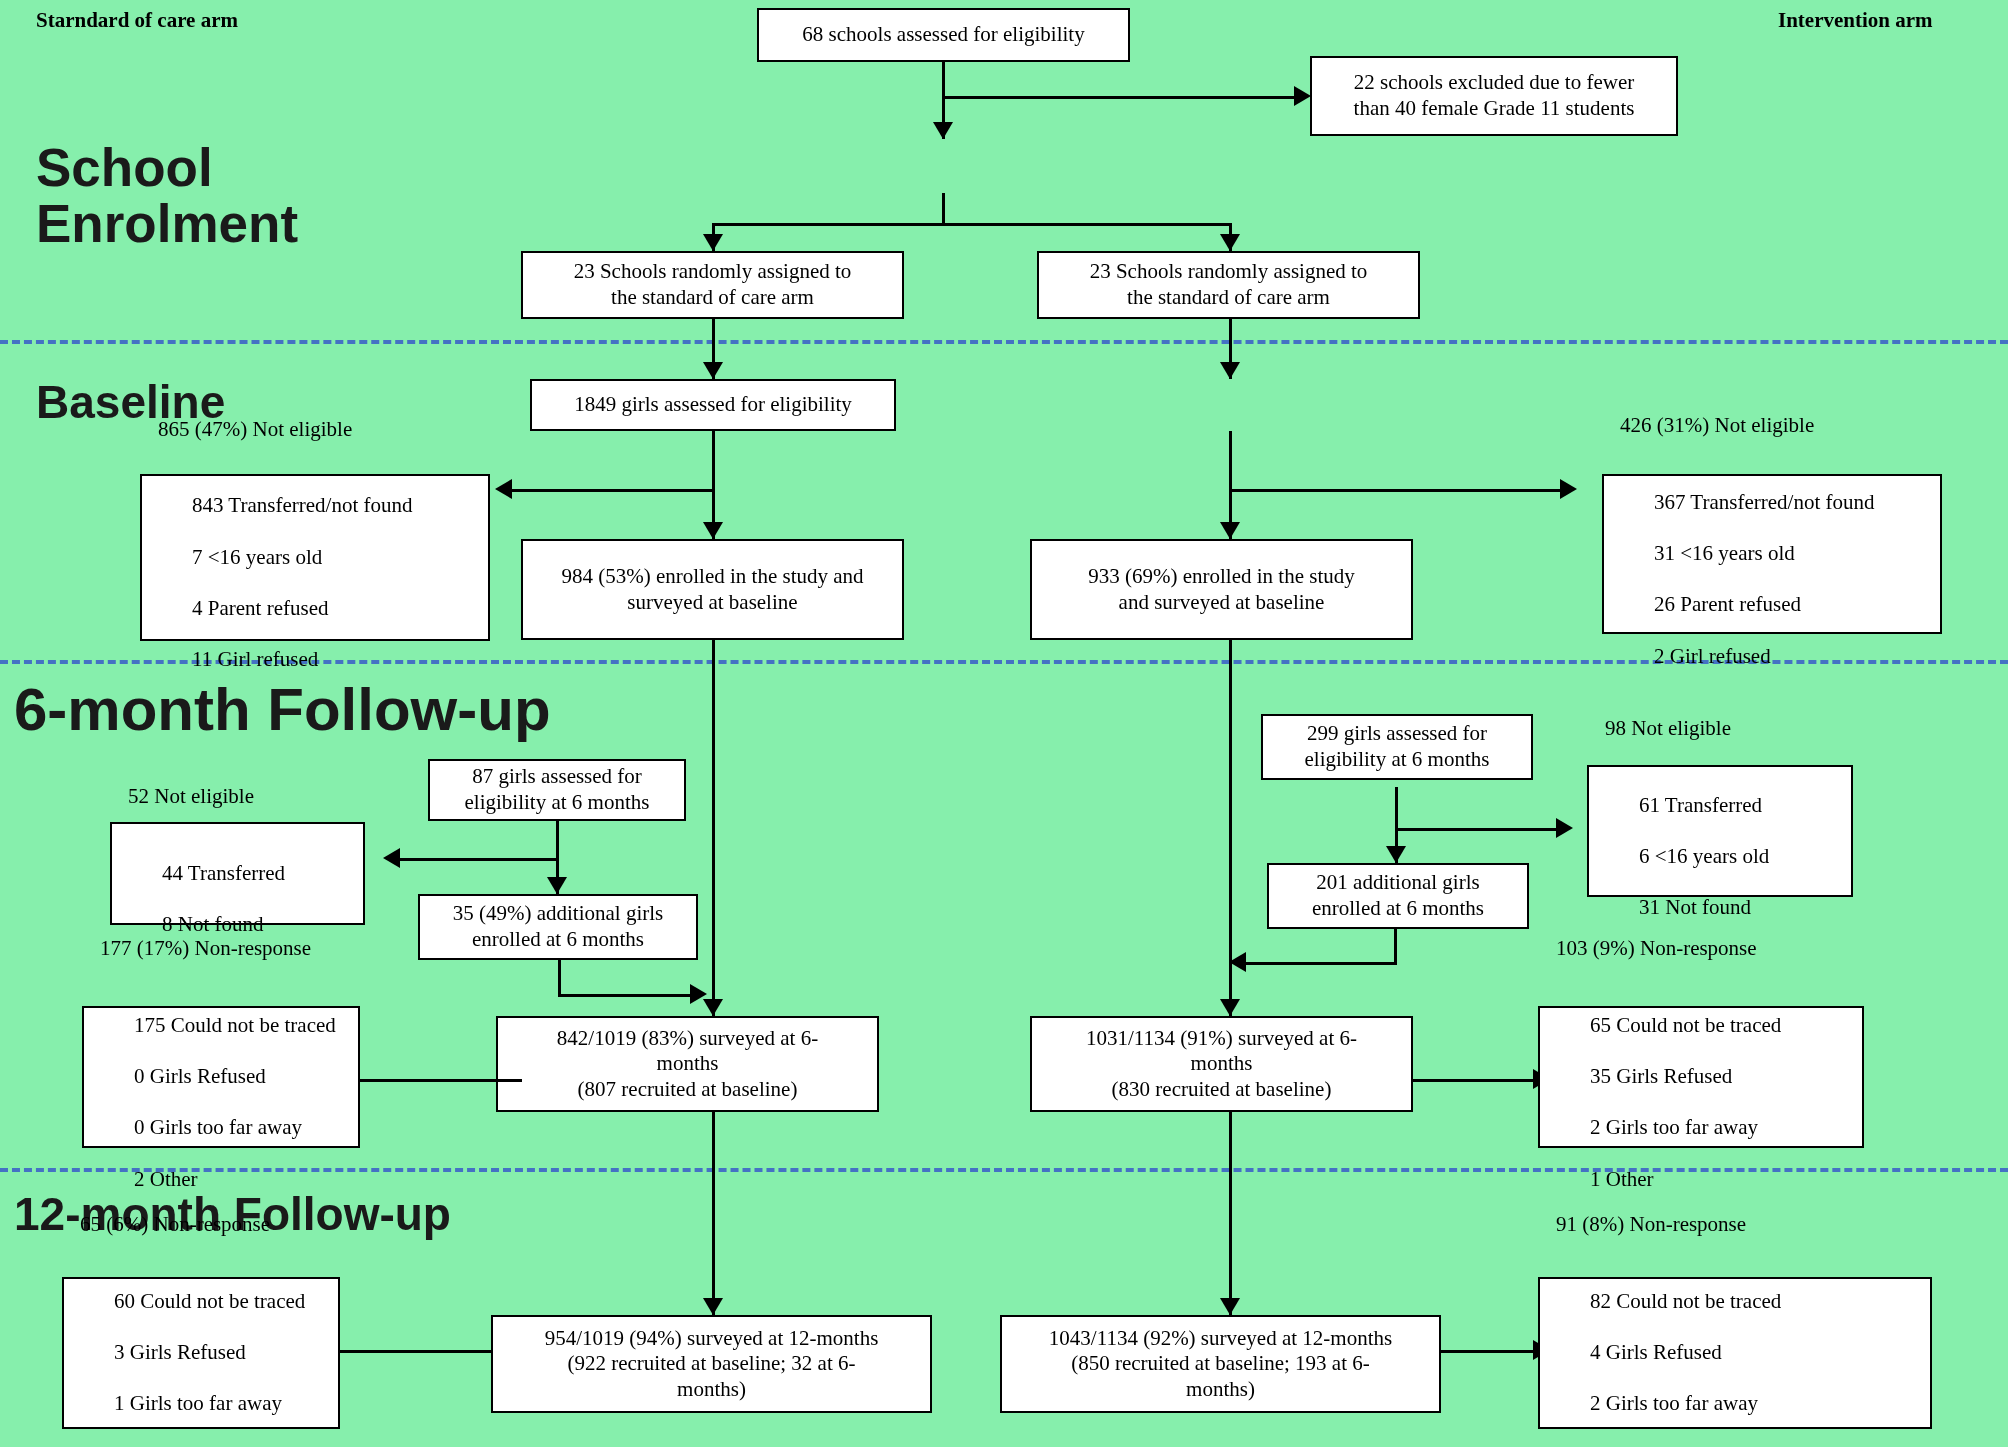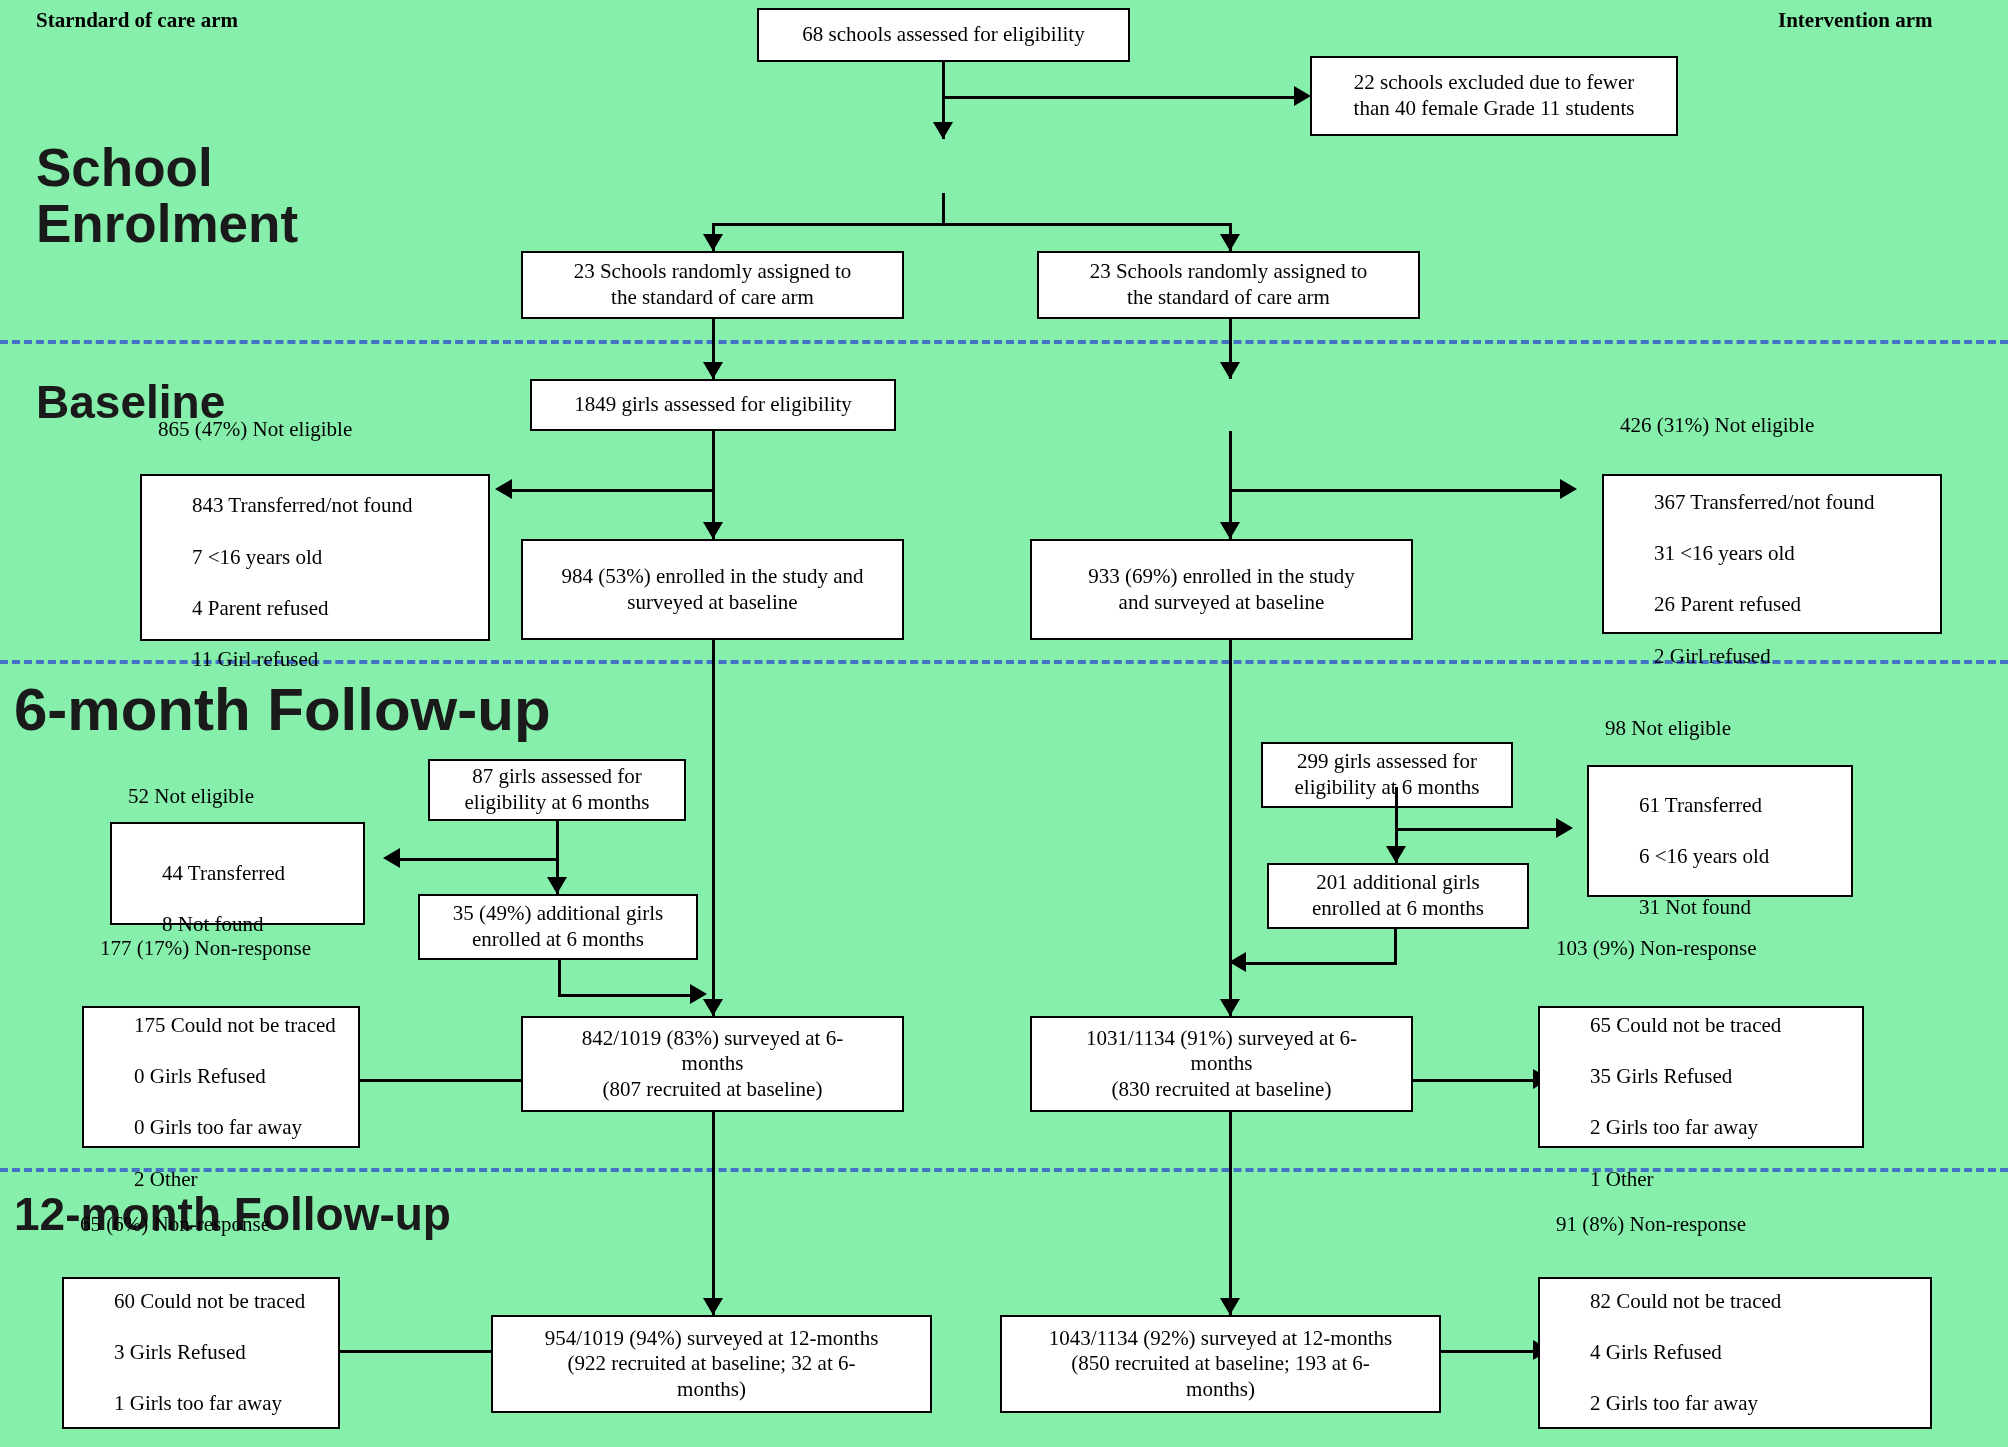--- a/index.html
+++ b/index.html
@@ -220,21 +220,21 @@
     </div>
   </div>
 
   <div class="box" style="left:418px; top:894px; width:280px; height:66px;">35 (49%) additional girls
 enrolled at 6 months</div>
 
   <div class="vline" style="left:558px; top:960px; height:34px;"></div>
   <div class="hline" style="left:558px; top:994px; width:138px;"></div>
   <div class="arrow-right" style="left:690px; top:984px;"></div>
 
-  <div class="box" style="left:1261px; top:742px; width:252px; height:66px;">299 girls assessed for
+  <div class="box" style="left:1261px; top:714px; width:272px; height:66px;">299 girls assessed for
 eligibility at 6 months</div>
 
   <div class="vline" style="left:1395px; top:787px; height:76px;"></div>
   <div class="arrow-down" style="left:1386px; top:846px;"></div>
   <div class="hline" style="left:1395px; top:828px; width:170px;"></div>
   <div class="arrow-right" style="left:1556px; top:818px;"></div>
 
   <div class="box left-align" style="left:1587px; top:765px; width:266px; height:132px;">
     <div class="inner">
       <div class="lead">98 Not eligible</div>
@@ -246,21 +246,21 @@
     </div>
   </div>
 
   <div class="box" style="left:1267px; top:863px; width:262px; height:66px;">201 additional girls
 enrolled at 6 months</div>
 
   <div class="vline" style="left:1394px; top:929px; height:33px;"></div>
   <div class="hline" style="left:1246px; top:962px; width:151px;"></div>
   <div class="arrow-left" style="left:1229px; top:952px;"></div>
 
-  <div class="box" style="left:521px; top:1016px; width:383px; height:96px;">842/1019 (83%) surveyed at 6-
+  <div class="box" style="left:496px; top:1016px; width:383px; height:96px;">842/1019 (83%) surveyed at 6-
 months
 (807 recruited at baseline)</div>
   <div class="box" style="left:1030px; top:1016px; width:383px; height:96px;">1031/1134 (91%) surveyed at 6-
 months
 (830 recruited at baseline)</div>
 
   <div class="hline" style="left:340px; top:1079px; width:182px;"></div>
   <div class="arrow-left" style="left:323px; top:1069px;"></div>
   <div class="hline" style="left:1413px; top:1079px; width:128px;"></div>
   <div class="arrow-right" style="left:1533px; top:1069px;"></div>

